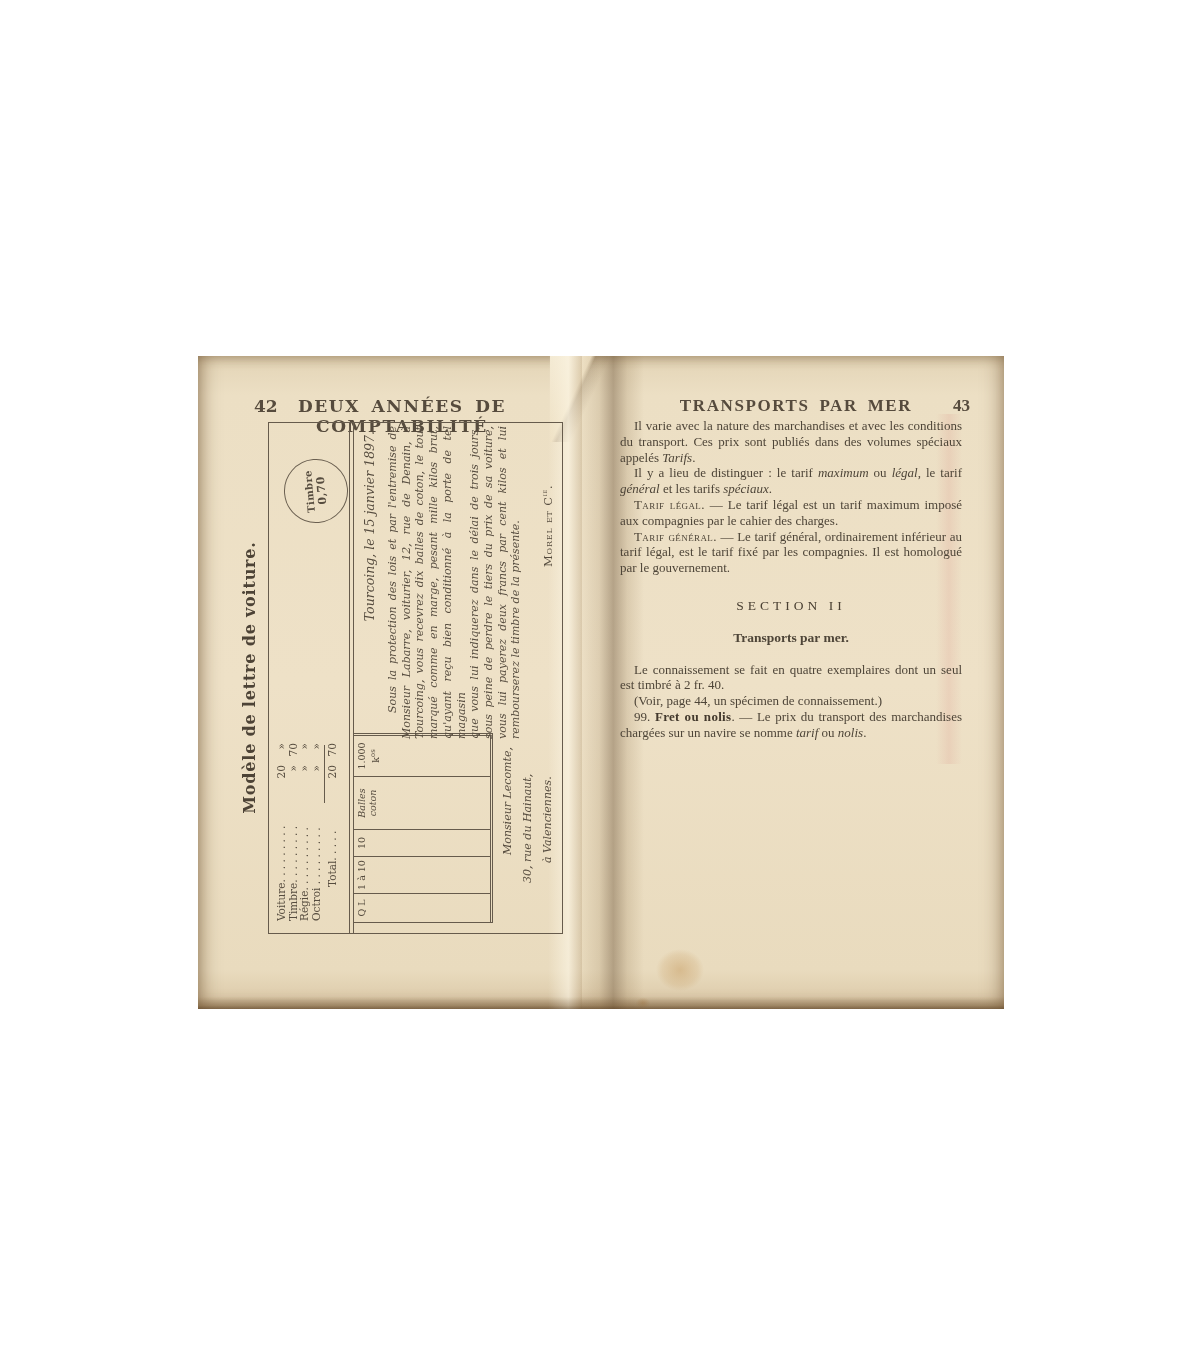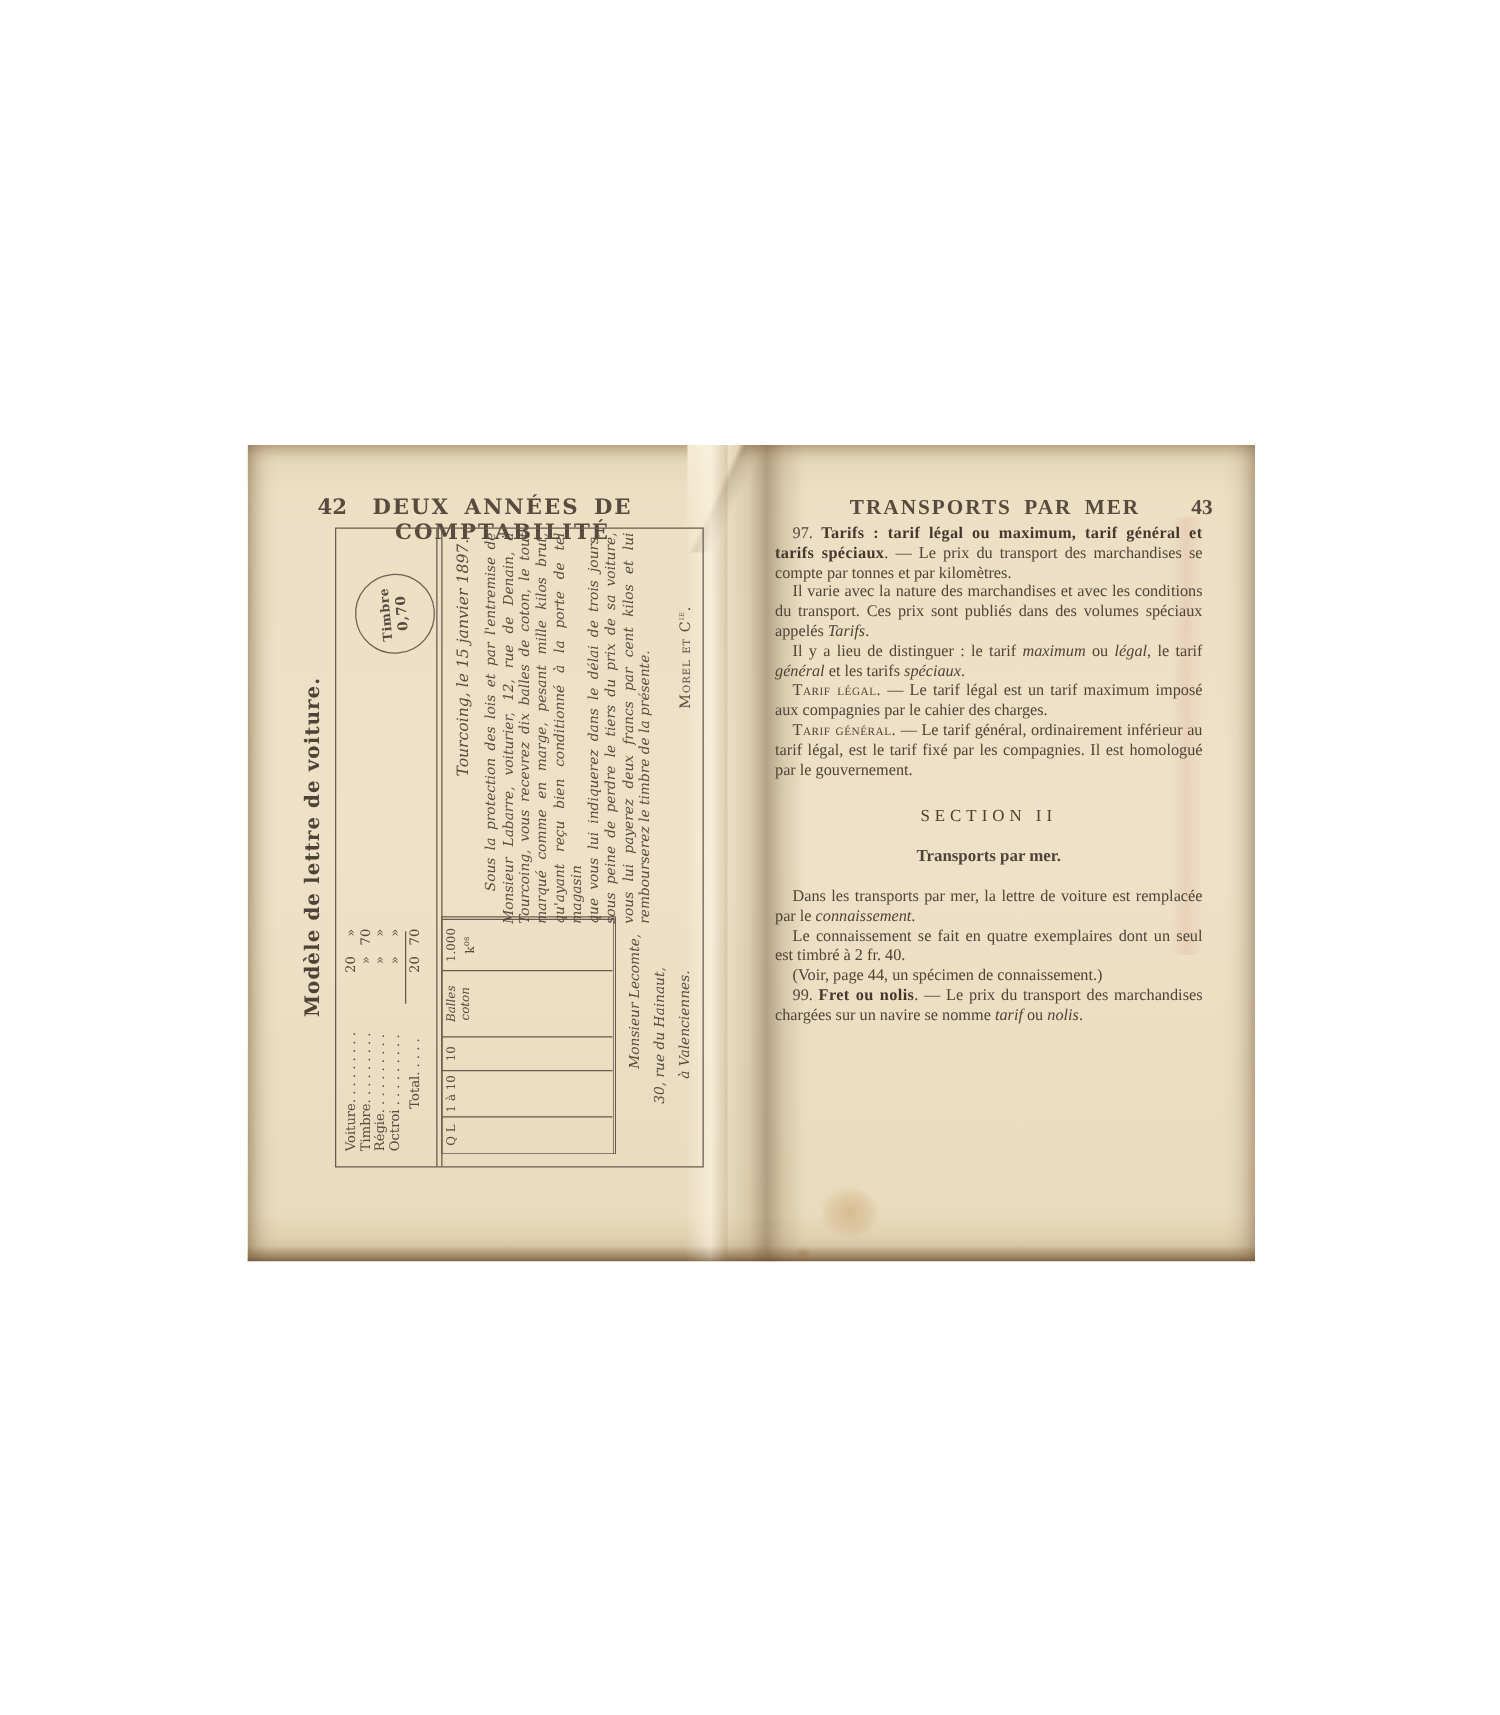--- a/index.html
+++ b/index.html
@@ -177,30 +177,28 @@
       </div>
     </div>
 
     <div class="page page-right">
       <div class="runhead runhead-r">
         <span>TRANSPORTS PAR MER</span>
         <span class="pagenum pn-r">43</span>
       </div>
 
       <div class="rp-text">
-        <p><span>97. </span><b>Tarifs : tarif légal ou maximum, tarif général et tarifs spéciaux</b><span>. — Le prix du transport des marchandises se compte par tonnes et par kilomètres.</span></p>
         <p><span>Il varie avec la nature des marchandises et avec les conditions du transport. Ces prix sont publiés dans des volumes spéciaux appelés </span><span class="it">Tarifs</span><span>.</span></p>
         <p><span>Il y a lieu de distinguer : le tarif </span><span class="it">maximum</span><span> ou </span><span class="it">légal</span><span>, le tarif </span><span class="it">général</span><span> et les tarifs </span><span class="it">spéciaux</span><span>.</span></p>
         <p><span class="sc">Tarif légal.</span><span> — Le tarif légal est un tarif maximum imposé aux compagnies par le cahier des charges.</span></p>
         <p><span class="sc">Tarif général.</span><span> — Le tarif général, ordinairement inférieur au tarif légal, est le tarif fixé par les compagnies. Il est homologué par le gouvernement.</span></p>
 
         <div class="sec-head">SECTION II</div>
         <div class="sec-sub">Transports par mer.</div>
 
-        <p><span>Dans les transports par mer, la lettre de voiture est remplacée par le </span><span class="it">connaissement</span><span>.</span></p>
         <p>Le connaissement se fait en quatre exemplaires dont un seul est timbré à 2 fr. 40.</p>
         <p>(Voir, page 44, un spécimen de connaissement.)</p>
         <p><span>99. </span><b>Fret ou nolis</b><span>. — Le prix du transport des marchandises chargées sur un navire se nomme </span><span class="it">tarif</span><span> ou </span><span class="it">nolis</span><span>.</span></p>
       </div>
     </div>
 
     <div class="bottom-edge"></div>
   </div>
 </div>
 

